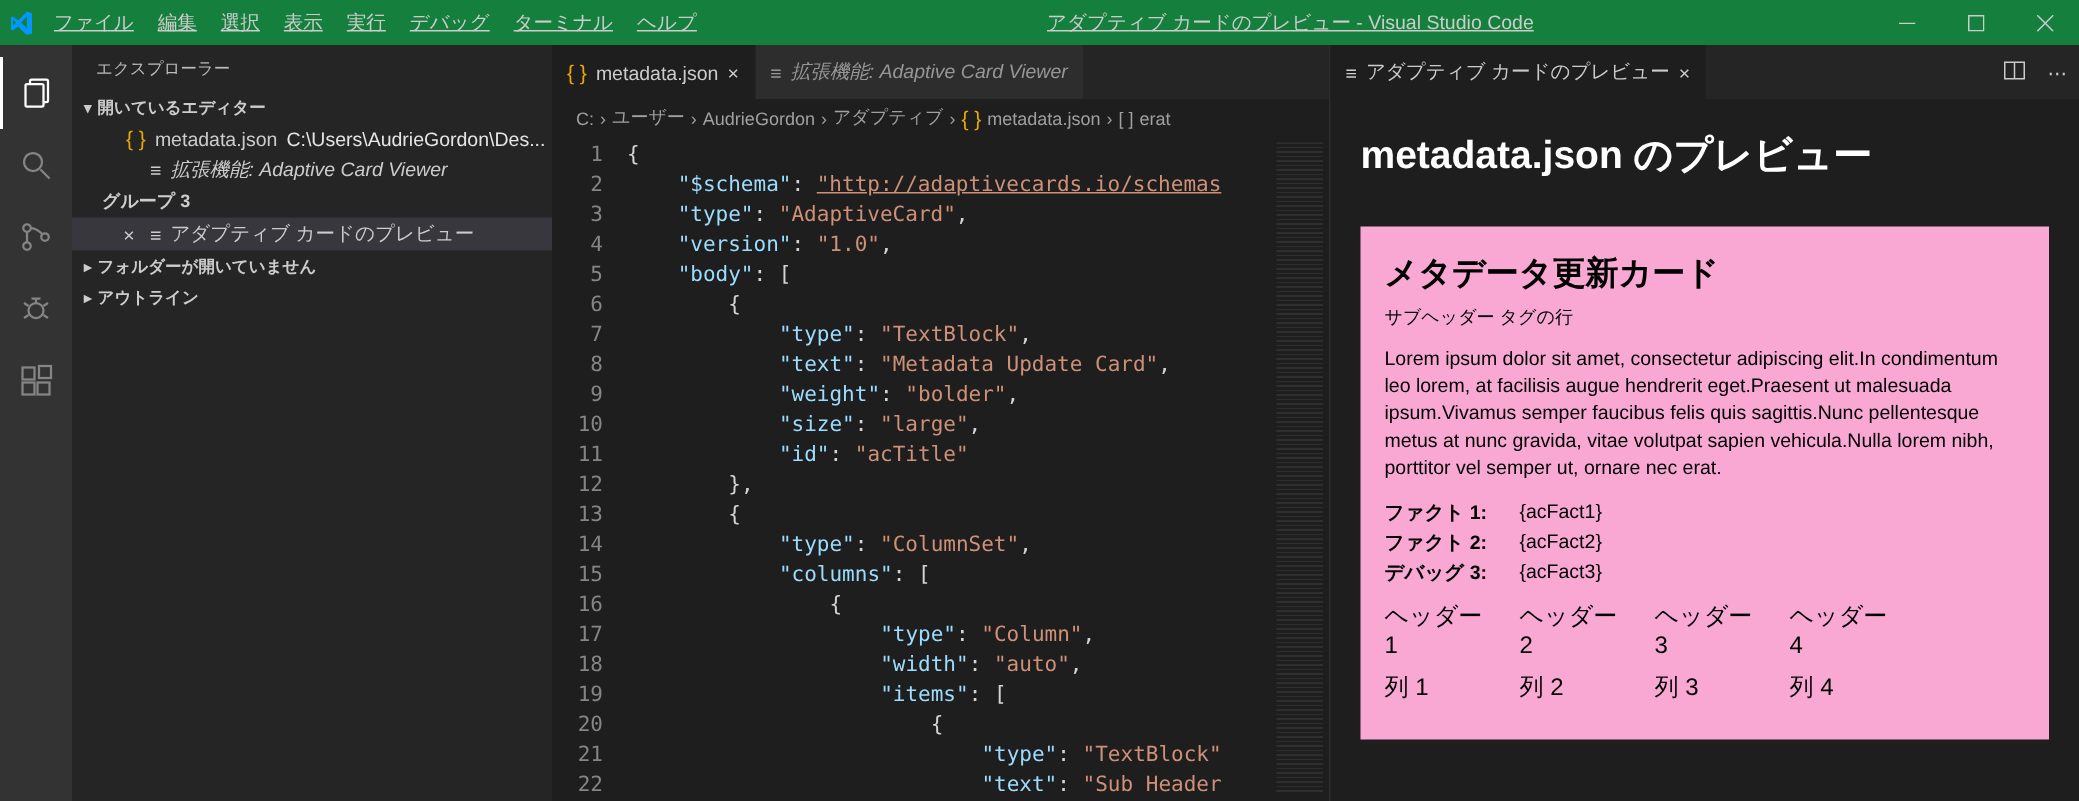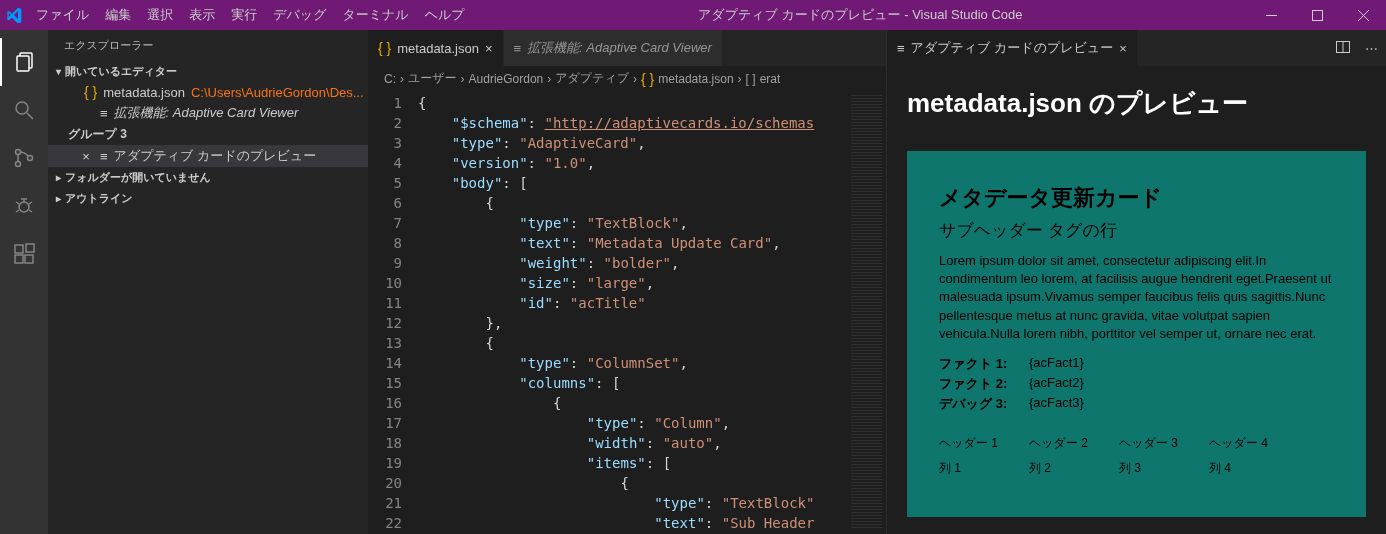--- a/index.html
+++ b/index.html
@@ -1,36 +1,36 @@
 <!DOCTYPE html>
 <html><head>
 <meta charset="utf-8">
 <style>
 * { margin: 0; padding: 0; box-sizing: border-box; }
 body { font-family: "Segoe UI", "Meiryo", sans-serif; background: #1e1e1e; color: #cccccc; font-size: 13px; width: 1386px; height: 534px; overflow: hidden; display: flex; flex-direction: column; }
-.titlebar { height: 30px; background: #701a75; display: flex; align-items: center; color: #cccccc; }
+.titlebar { height: 30px; background: #15803d; display: flex; align-items: center; color: #cccccc; text-decoration: underline; }
 .vscode-icon { width: 28px; height: 30px; display: flex; align-items: center; justify-content: center; }
 .menu { display: flex; }
 .menu-item { padding: 0 8px; height: 30px; display: flex; align-items: center; cursor: pointer; }
 .title-text { flex: 1; text-align: center; color: #cccccc; }
 .window-controls { display: flex; }
 .win-btn { width: 46px; height: 30px; display: flex; align-items: center; justify-content: center; cursor: pointer; }
 .main { flex: 1; display: flex; overflow: hidden; }
 .activity-bar { width: 48px; background: #333333; display: flex; flex-direction: column; padding-top: 8px; }
 .activity-icon { width: 48px; height: 48px; display: flex; align-items: center; justify-content: center; color: #858585; cursor: pointer; }
 .activity-icon.active { color: #ffffff; border-left: 2px solid #fff; }
 .sidebar { width: 320px; background: #252526; display: flex; flex-direction: column; }
 .sidebar-title { padding: 8px 16px; font-size: 11px; text-transform: uppercase; color: #bbbbbb; }
 .sidebar-section { padding: 3px 8px; font-size: 11px; font-weight: bold; text-transform: uppercase; color: #cccccc; cursor: pointer; display: flex; align-items: center; gap: 4px; }
 .sidebar-group { padding: 2px 20px; font-size: 12px; font-weight: bold; color: #cccccc; }
 .sidebar-item { padding: 2px 8px 2px 30px; display: flex; align-items: center; gap: 6px; cursor: pointer; white-space: nowrap; overflow: hidden; }
 .sidebar-item.selected { background: #37373d; }
 .file-icon { color: #e8a800; font-size: 14px; }
 .close-x { width: 16px; text-align: center; color: #cccccc; }
-.dim { color: #f97316; }
+.dim { color: #e5e5e5; }
 .italic { font-style: italic; }
 .editor-area { flex: 1; display: flex; flex-direction: column; background: #1e1e1e; overflow: hidden; }
 .tabs-row { height: 36px; display: flex; background: #252526; align-items: stretch; }
 .tabs { display: flex; flex: 1; }
 .tab { display: flex; align-items: center; padding: 0 10px; gap: 6px; background: #2d2d2d; border-right: 1px solid #252526; cursor: pointer; font-size: 13px; }
 .tab.active { background: #1e1e1e; }
 .tab.inactive { color: #969696; }
 .tab-actions { display: flex; align-items: center; padding: 0 8px; gap: 14px; color: #cccccc; }
 .breadcrumb { padding: 4px 16px; font-size: 12px; color: #a0a0a0; display: flex; align-items: center; gap: 4px; }
 .editor-body { flex: 1; display: flex; overflow: hidden; position: relative; }
@@ -40,28 +40,28 @@
 .minimap-content { position: absolute; top: 4px; left: 4px; right: 4px; bottom: 4px; background: repeating-linear-gradient(to bottom, #3a3a3a 0, #3a3a3a 1px, transparent 1px, transparent 3px); opacity: 0.6; }
 .tok-key { color: #9cdcfe; }
 .tok-str { color: #ce9178; }
 .tok-punc { color: #d4d4d4; }
 .tok-link { color: #ce9178; text-decoration: underline; }
 .preview-pane { width: 500px; background: #1e1e1e; display: flex; flex-direction: column; border-left: 1px solid #2d2d2d; }
 .preview-tabs { height: 36px; background: #252526; display: flex; align-items: stretch; }
 .preview-tab { display: flex; align-items: center; padding: 0 10px; gap: 6px; background: #1e1e1e; cursor: pointer; font-size: 13px; }
 .preview-content { flex: 1; padding: 20px; overflow: auto; }
 .preview-heading { font-size: 26px; font-weight: bold; color: #ffffff; margin-bottom: 30px; }
-.card { background: #0f766e; color: #000000; padding: 32px; }
+.card { background: #f9a8d4; color: #000000; padding: 16px; }
 .card-title { font-size: 22px; font-weight: bold; margin-bottom: 6px; }
-.card-sub { font-size: 17px; margin-bottom: 10px; }
+.card-sub { font-size: 12px; margin-bottom: 10px; }
 .card-body { font-size: 13px; line-height: 1.4; margin-bottom: 12px; }
 .fact-row { display: flex; font-size: 13px; margin-bottom: 2px; }
 .fact-label { font-weight: bold; width: 90px; }
 .fact-value { }
-.card-table { margin-top: 22px; font-size: 12px; }
+.card-table { margin-top: 10px; font-size: 16px; }
 .card-table-row { display: flex; gap: 12px; margin-bottom: 8px; }
 .card-table-cell { width: 78px; }
 .chev { font-size: 10px; }
 </style>
 </head>
 <body>
 
 <div class="titlebar">
   <div class="vscode-icon">
     <svg width="16" height="16" viewBox="0 0 24 24">

